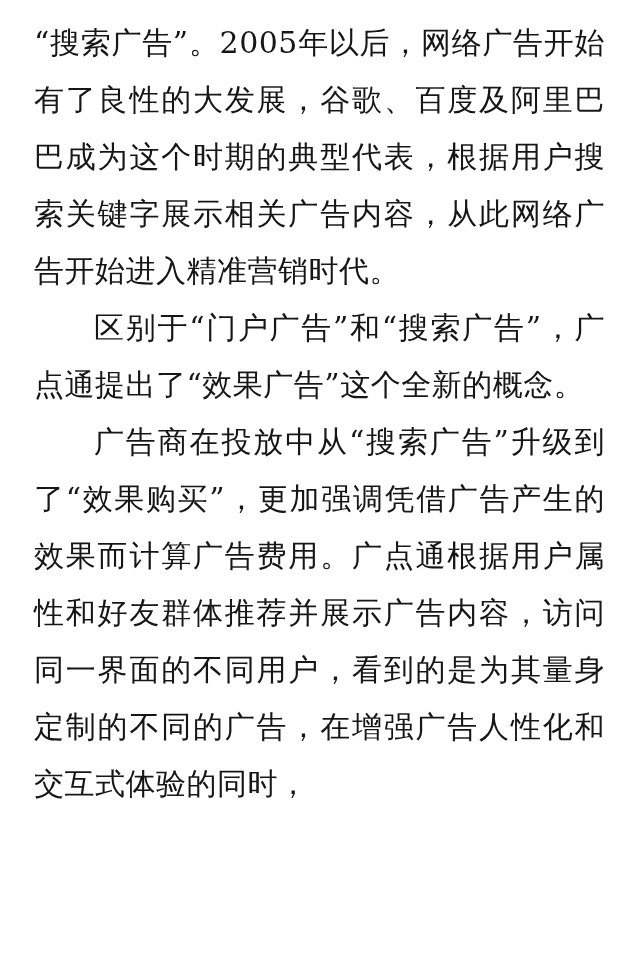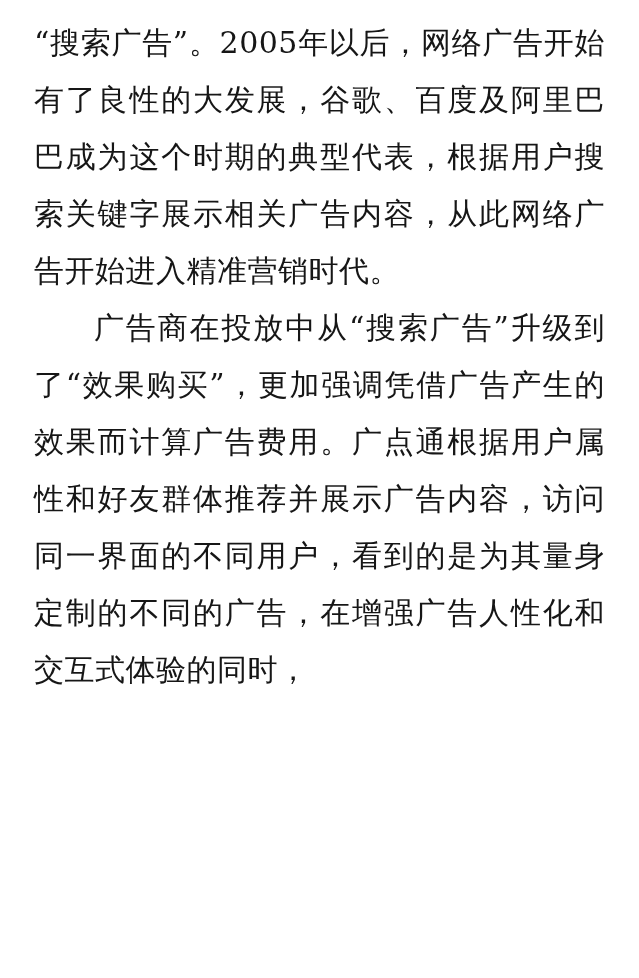--- a/index.html
+++ b/index.html
@@ -36,14 +36,15 @@
   }
   .para + .para {
     margin-top: 0;
   }
 </style>
 </head>
 <body>
 
 <div id="page">
   <p class="para">“搜索广告”。2005年以后，网络广告开始有了良性的大发展，谷歌、百度及阿里巴巴成为这个时期的典型代表，根据用户搜索关键字展示相关广告内容，从此网络广告开始进入精准营销时代。</p>
+  <p class="para indent">区别于“门户广告”和“搜索广告”，广点通提出了“效果广告”这个全新的概念。</p>
   <p class="para indent">广告商在投放中从“搜索广告”升级到了“效果购买”，更加强调凭借广告产生的效果而计算广告费用。广点通根据用户属性和好友群体推荐并展示广告内容，访问同一界面的不同用户，看到的是为其量身定制的不同的广告，在增强广告人性化和交互式体验的同时，</p>
 </div>
 
 </body></html>

